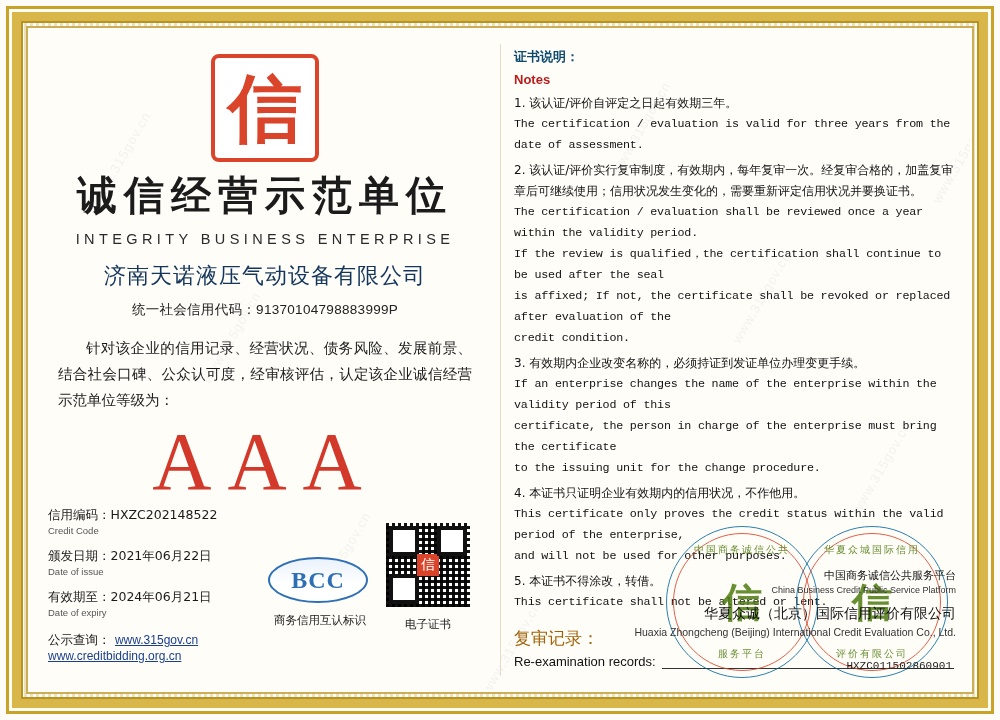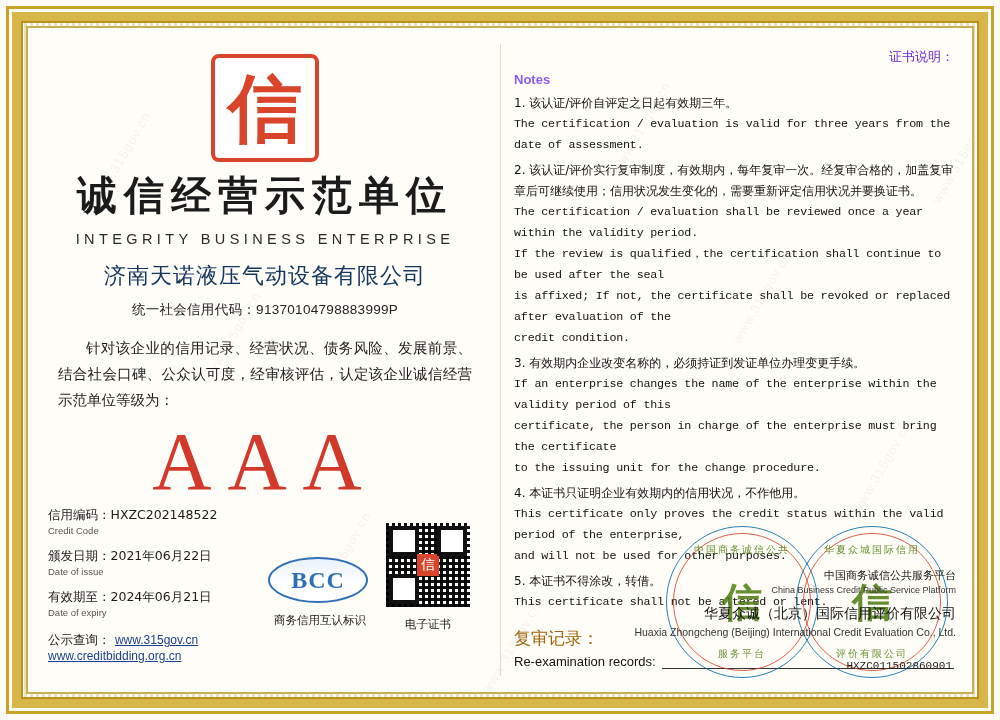--- a/index.html
+++ b/index.html
@@ -280,29 +280,28 @@
   }
   .qr-cap {
     font-size: 11.5px;
     color: #1a1a1a;
     margin-top: 10px;
     font-family: "DejaVu Sans", sans-serif;
   }
   
   .note-head-cn {
     font-size: 13px;
-    font-weight: normal;
-    color: #6d28d9;
-    font-family: "DejaVu Sans", sans-serif;
-    text-align: right;
+    font-weight: bold;
+    color: #0c4a6e;
+    font-family: "DejaVu Sans", sans-serif;
   }
   .note-head-en {
     font-size: 13px;
     font-weight: bold;
-    color: #8b5cf6;
+    color: #b91c1c;
     margin-top: 6px;
     margin-bottom: 6px;
     font-family: "Liberation Sans", sans-serif;
   }
   .note-cn {
     font-size: 12px;
     color: #111;
     line-height: 21px;
     margin-top: 4px;
     font-family: "DejaVu Sans", sans-serif;

